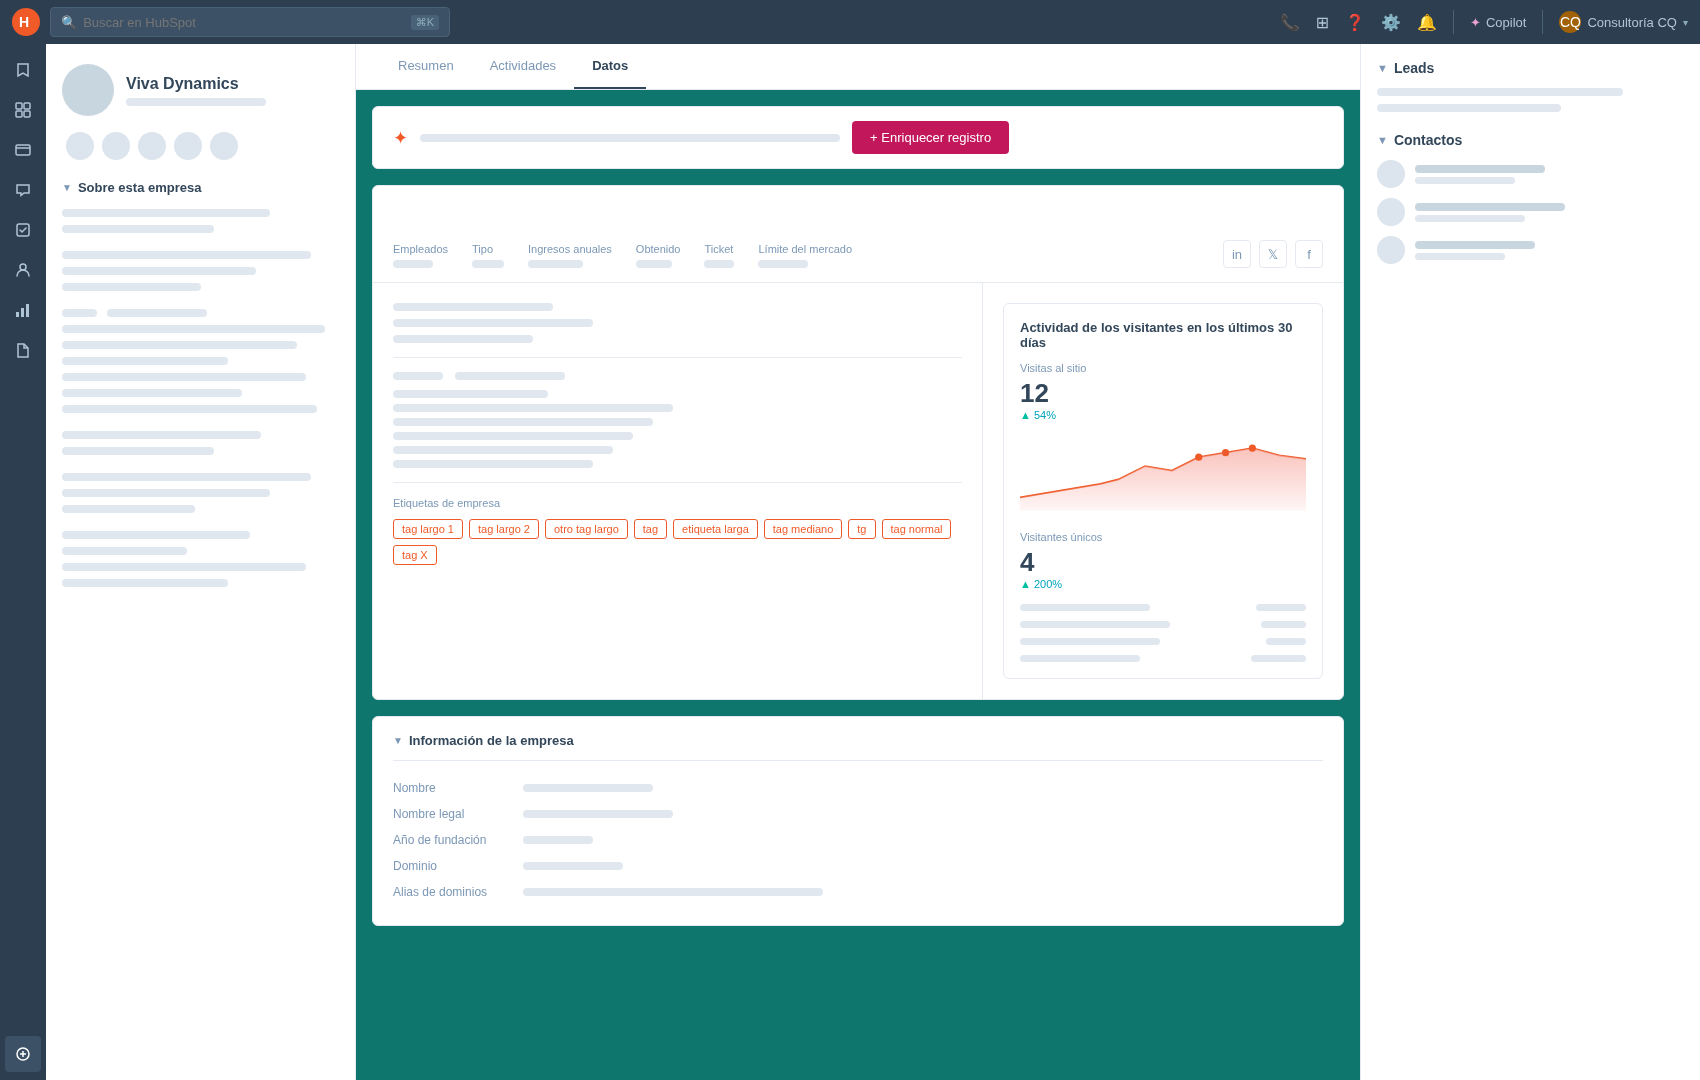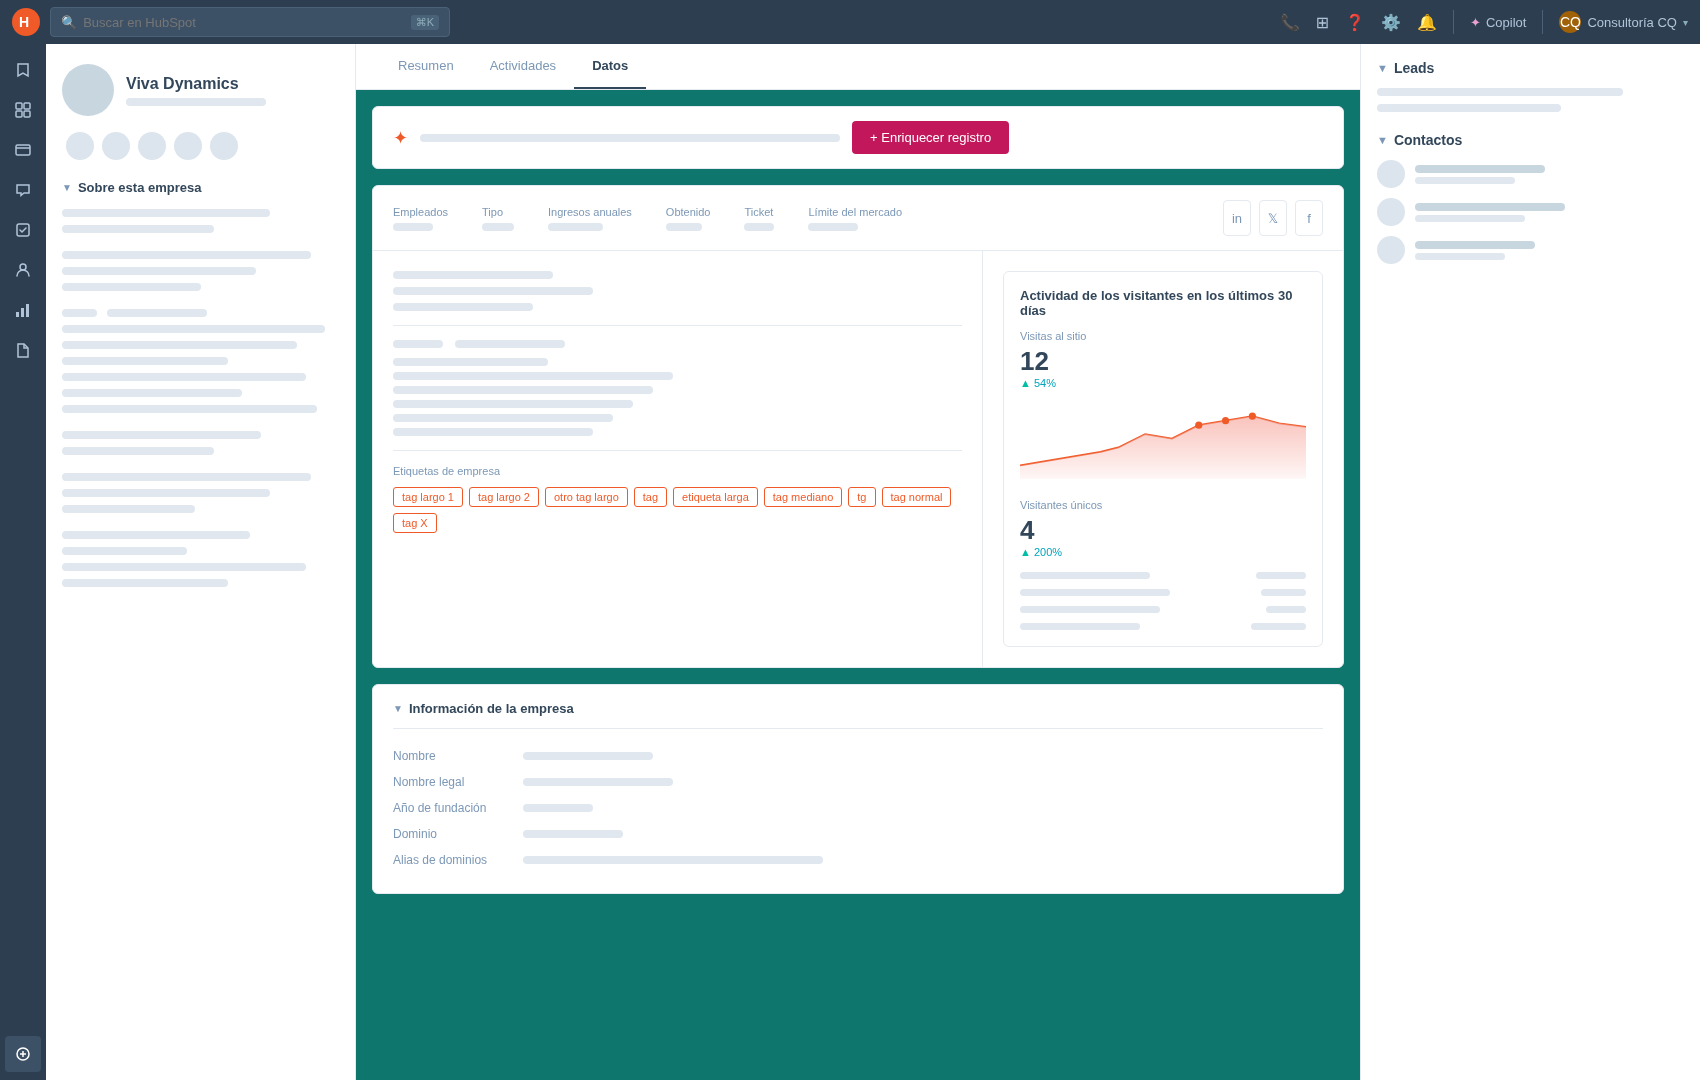--- a/index.html
+++ b/index.html
@@ -58,26 +58,26 @@
     
     .enrich-bar { background: white; margin: 16px; border-radius: 6px; padding: 14px 20px; display: flex; align-items: center; gap: 12px; border: 1px solid #e5eaf0; }
     .enrich-icon { color: #f05a28; font-size: 18px; }
     .enrich-placeholder { flex: 1; height: 8px; background: #e0e7ef; border-radius: 4px; max-width: 420px; }
     .enrich-btn { background: #c2185b; color: white; border: none; border-radius: 4px; padding: 9px 18px; font-size: 13px; font-weight: 500; cursor: pointer; white-space: nowrap; display: flex; align-items: center; gap: 5px; }
 
     
     .data-section { margin: 0 16px 16px; background: white; border-radius: 6px; border: 1px solid #e5eaf0; }
 
     
-    .fields-bar { padding: 14px 20px; border-bottom: 1px solid #e5eaf0; display: flex; align-items: center; gap: 34px; }
+    .fields-bar { padding: 14px 20px; border-bottom: 1px solid #e5eaf0; display: flex; align-items: flex-end; gap: 24px; }
     .field-item { display: flex; flex-direction: column; gap: 5px; }
     .field-label { font-size: 11px; color: #7c98b6; }
     .field-value { height: 8px; background: #e0e7ef; border-radius: 4px; width: 40px; }
     .social-icons { margin-left: auto; display: flex; gap: 8px; }
-    .social-icon-btn { width: 28px; height: 36px; border: 1px solid #e5eaf0; border-radius: 4px; display: flex; align-items: center; justify-content: center; font-size: 13px; color: #7c98b6; cursor: pointer; }
+    .social-icon-btn { width: 28px; height: 28px; border: 1px solid #e5eaf0; border-radius: 4px; display: flex; align-items: center; justify-content: center; font-size: 13px; color: #7c98b6; cursor: pointer; margin-top: 40px; }
 
     
     .data-content { display: flex; gap: 0; }
     .data-left { flex: 1; padding: 20px; border-right: 1px solid #e5eaf0; }
     .data-right { width: 360px; padding: 20px; }
 
     
     .activity-card { border: 1px solid #e5eaf0; border-radius: 6px; padding: 16px; }
     .activity-title { font-size: 13px; font-weight: 600; color: #33475b; margin-bottom: 12px; }
     .metric-row { margin-bottom: 14px; }

